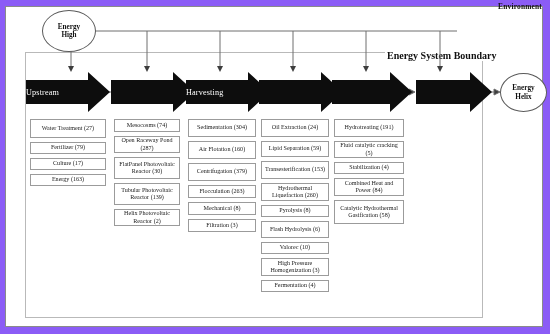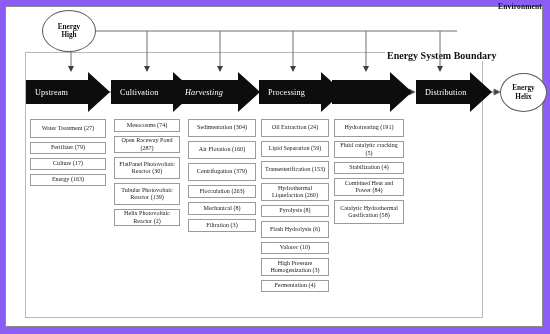--- a/index.html
+++ b/index.html
@@ -26,21 +26,21 @@
   #oval-in{left:42px;top:10px;width:52px;height:40px;}
   #oval-out{left:500px;top:73px;width:45px;height:37px;}
 
   
   #wires{position:absolute;left:0;top:0;width:550px;height:334px;}
 
   
   .arrow{position:absolute;top:72px;height:40px;}
   .arrow svg{display:block;}
   .arrow .alabel{position:absolute;top:0;left:0;height:40px;display:flex;
-       align-items:center;justify-content:flex-start;padding-left:9px;
+       align-items:center;justify-content:flex-start;
        color:#ffffff;font-size:8.2px;font-weight:normal;letter-spacing:.15px;
        white-space:nowrap;font-family:"Liberation Serif",serif;}
 
   
   .col{position:absolute;top:119px;}
   .obox{box-sizing:border-box;border:1px solid #9b9b9b;background:#fff;
         display:flex;align-items:center;justify-content:center;text-align:center;
         font-size:6.1px;line-height:1.22;color:#1a1a1a;margin-bottom:4px;
         padding:1px 2px;}
 </style>
@@ -113,48 +113,46 @@
       <div class="col" style="left: 30px; width: 76px;">
         <div class="obox" style="width: 76px; height: 19px; border-color: rgb(155, 155, 155);">Water Treatment (27)</div>
         <div class="obox" style="width: 76px; height: 12px; border-color: rgb(155, 155, 155);">Fertilizer (79)</div>
         <div class="obox" style="width: 76px; height: 12px; border-color: rgb(155, 155, 155);">Culture (17)</div>
         <div class="obox" style="width: 76px; height: 12px; border-color: rgb(155, 155, 155);">Energy (163)</div>
       </div>
       <div class="arrow" style="left: 111px; width: 84px;">
         <svg width="84" height="40" viewBox="0 0 84 40">
           <polygon points="0,8 62,8 62,0 84,20 62,40 62,32 0,32" fill="#0d0d0d"></polygon>
         </svg>
-        <span class="alabel" style="color:#ffffff;width:62px">Cultivation</span>
       </div>
       <div class="col" style="left: 114px; width: 66px;">
         <div class="obox" style="width: 66px; height: 13px; border-color: rgb(155, 155, 155);">Mesocosms (74)</div>
         <div class="obox" style="width: 66px; height: 17px; border-color: rgb(155, 155, 155);">Open Raceway Pond (287)</div>
         <div class="obox" style="width: 66px; height: 22px; border-color: rgb(155, 155, 155);">FlatPanel Photovoltaic Reactor (30)</div>
         <div class="obox" style="width: 66px; height: 22px; border-color: rgb(155, 155, 155);">Tubular Photovoltaic Reactor (139)</div>
         <div class="obox" style="width: 66px; height: 17px; border-color: rgb(155, 155, 155);">Helix Photovoltaic Reactor (2)</div>
       </div>
-      <div class="arrow" style="left: 176px; width: 84px; font-style: italic;">
+      <div class="arrow" style="left: 186px; width: 84px;">
         <svg width="84" height="40" viewBox="0 0 84 40">
           <polygon points="0,8 62,8 62,0 84,20 62,40 62,32 0,32" fill="#0d0d0d"></polygon>
         </svg>
         <span class="alabel" style="color:#ffffff;width:62px">Harvesting</span>
       </div>
       <div class="col" style="left: 188px; width: 68px;">
         <div class="obox" style="width: 68px; height: 18px; border-color: rgb(155, 155, 155);">Sedimentation (304)</div>
         <div class="obox" style="width: 68px; height: 18px; border-color: rgb(155, 155, 155);">Air Flotation (160)</div>
         <div class="obox" style="width: 68px; height: 18px; border-color: rgb(155, 155, 155);">Centrifugation (379)</div>
         <div class="obox" style="width: 68px; height: 13px; border-color: rgb(155, 155, 155);">Flocculation (263)</div>
         <div class="obox" style="width: 68px; height: 13px; border-color: rgb(155, 155, 155);">Mechanical (8)</div>
         <div class="obox" style="width: 68px; height: 13px; border-color: rgb(155, 155, 155);">Filtration (3)</div>
       </div>
       <div class="arrow" style="left: 259px; width: 84px;">
         <svg width="84" height="40" viewBox="0 0 84 40">
           <polygon points="0,8 62,8 62,0 84,20 62,40 62,32 0,32" fill="#0d0d0d"></polygon>
         </svg>
-        <span class="alabel" style="color:#ffffff;width:62px">Processing</span>
       </div>
       <div class="col" style="left: 261px; width: 68px;">
         <div class="obox" style="width: 68px; height: 18px; border-color: rgb(155, 155, 155);">Oil Extraction (24)</div>
         <div class="obox" style="width: 68px; height: 16px; border-color: rgb(155, 155, 155);">Lipid Separation (59)</div>
         <div class="obox" style="width: 68px; height: 18px; border-color: rgb(155, 155, 155);">Transesterification (153)</div>
         <div class="obox" style="width: 68px; height: 18px; border-color: rgb(155, 155, 155);">Hydrothermal Liquefaction (260)</div>
         <div class="obox" style="width: 68px; height: 12px; border-color: rgb(155, 155, 155);">Pyrolysis (8)</div>
         <div class="obox" style="width: 68px; height: 17px; border-color: rgb(155, 155, 155);">Flash Hydrolysis (6)</div>
         <div class="obox" style="width: 68px; height: 12px; border-color: rgb(155, 155, 155);">Valorec (10)</div>
         <div class="obox" style="width: 68px; height: 18px; border-color: rgb(155, 155, 155);">High Pressure Homogenization (3)</div>
@@ -169,17 +167,16 @@
         <div class="obox" style="width: 70px; height: 18px; border-color: rgb(155, 155, 155);">Hydrotreating (191)</div>
         <div class="obox" style="width: 70px; height: 17px; border-color: rgb(155, 155, 155);">Fluid catalytic cracking (5)</div>
         <div class="obox" style="width: 70px; height: 12px; border-color: rgb(155, 155, 155);">Stabilization (4)</div>
         <div class="obox" style="width: 70px; height: 18px; border-color: rgb(155, 155, 155);">Combined Heat and Power (84)</div>
         <div class="obox" style="width: 70px; height: 24px; border-color: rgb(155, 155, 155);">Catalytic Hydrothermal Gasification (58)</div>
       </div>
       <div class="arrow" style="left: 416px; width: 76px;">
         <svg width="76" height="40" viewBox="0 0 76 40">
           <polygon points="0,8 54,8 54,0 76,20 54,40 54,32 0,32" fill="#0d0d0d"></polygon>
         </svg>
-        <span class="alabel" style="color:#ffffff;width:54px">Distribution</span>
       </div>
     </div>
 
 </div>
 
 </body></html>

